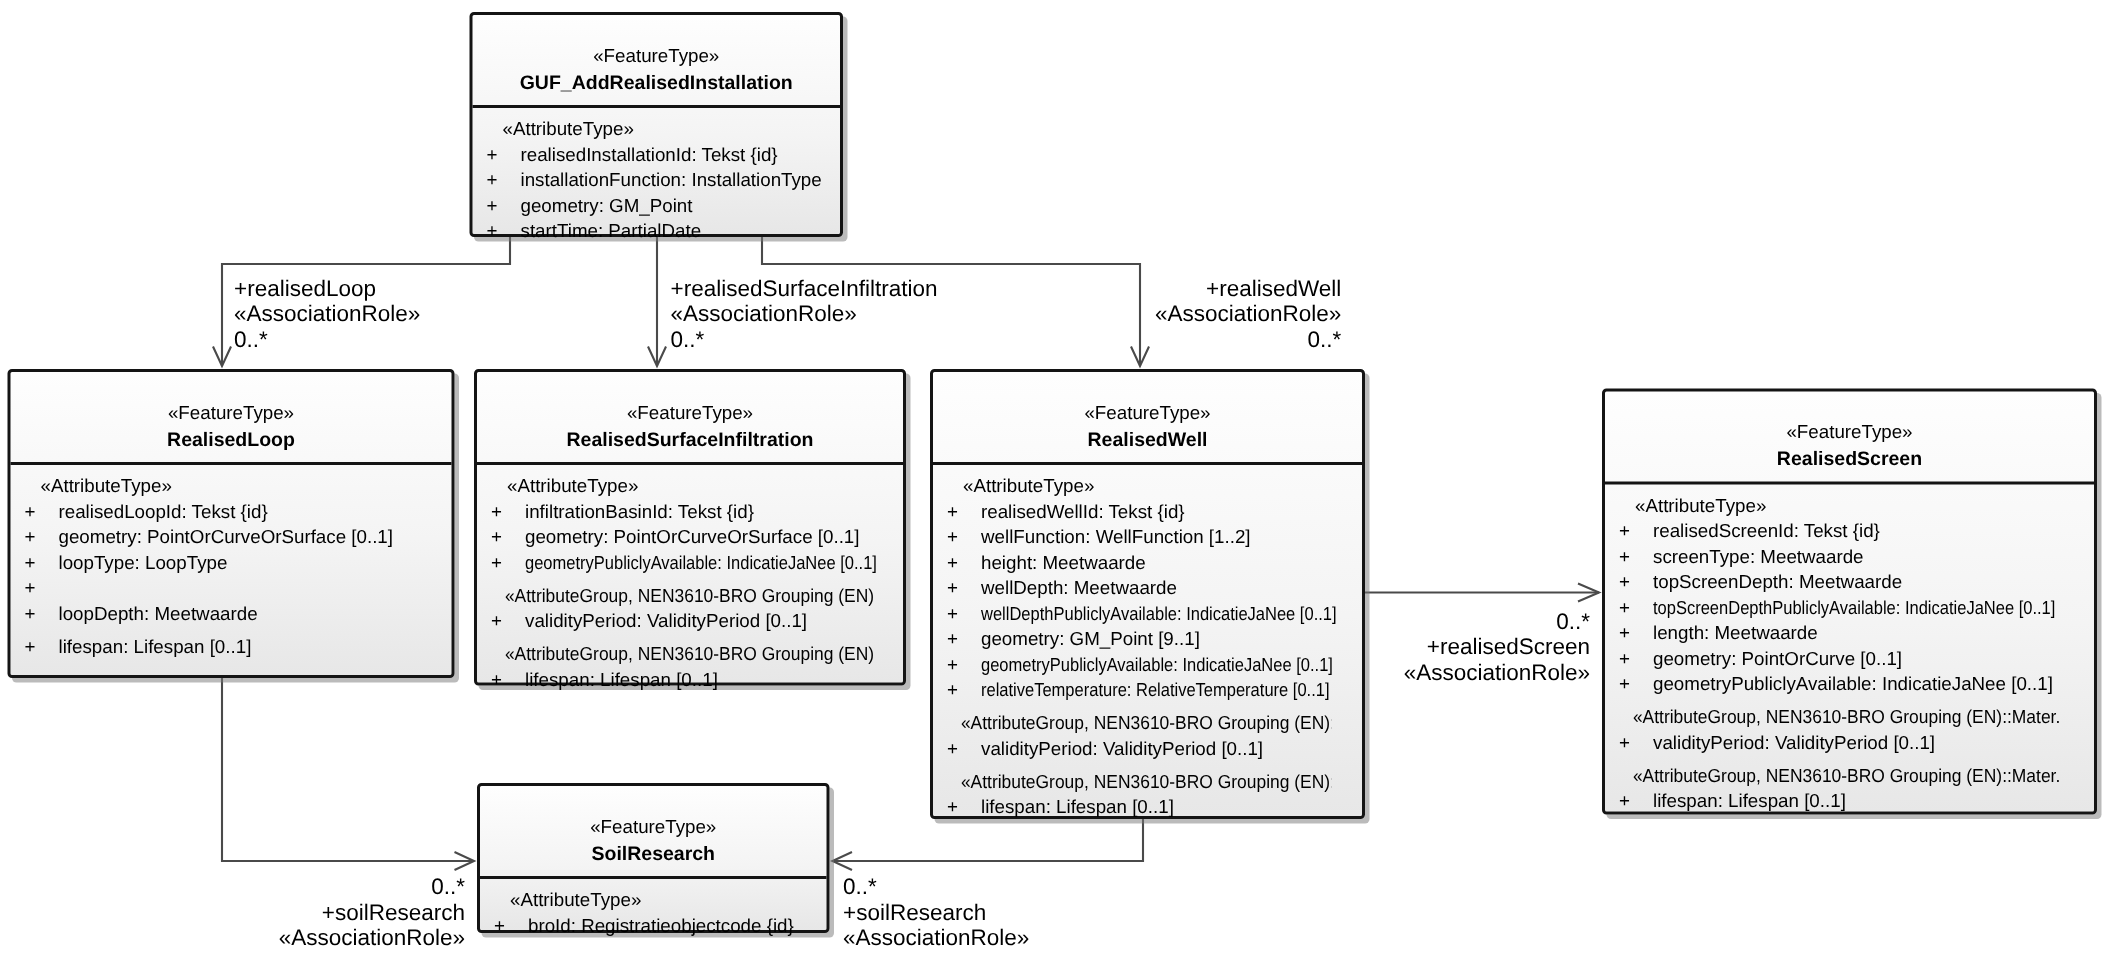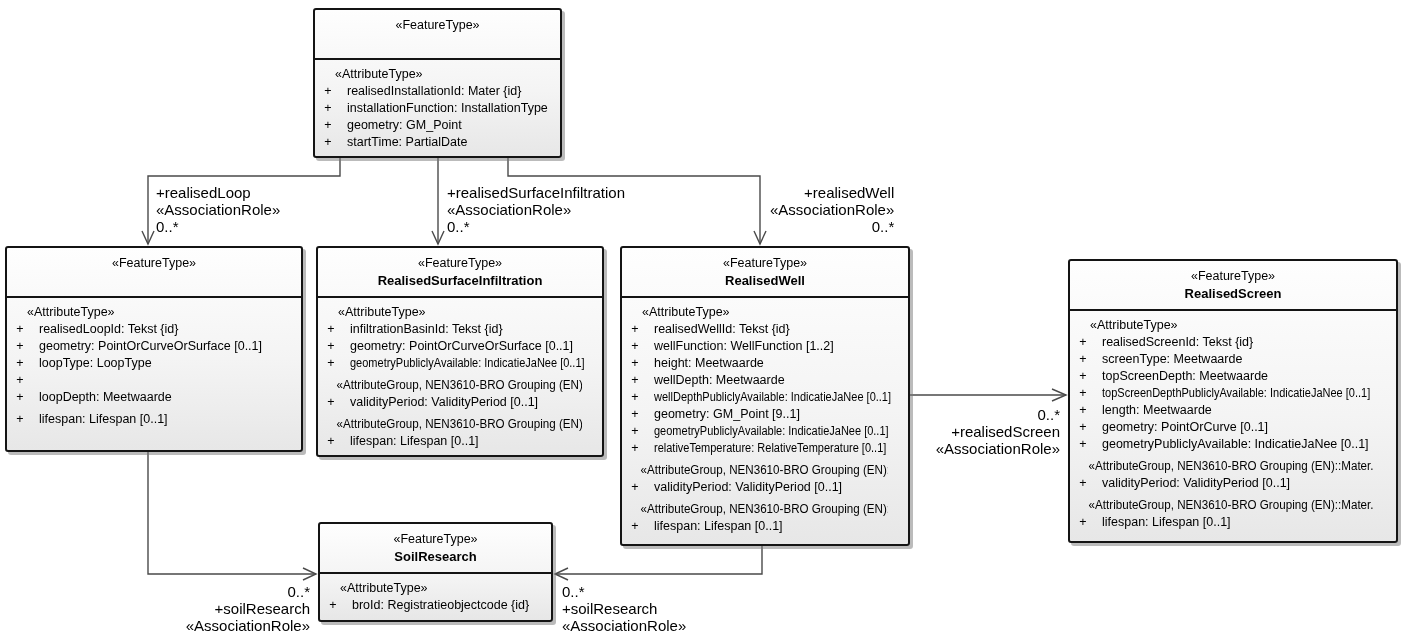--- a/index.html
+++ b/index.html
@@ -9,21 +9,21 @@
   }
   svg.wires { position:absolute; left:0; top:0; width:1406px; height:644px; }
   svg.wires path { stroke:#4a4a4a; stroke-width:1.4; fill:none; }
 
   .uml-class {
     position:absolute; box-sizing:border-box;
     border:2px solid #141414; border-radius:3px;
     background:linear-gradient(180deg,#fefefe 0%,#f4f4f4 55%,#e7e7e7 100%);
     box-shadow:3px 3px 0 rgba(120,120,120,.5);
   }
-  .title { height:41px; padding-top:7px; text-align:center; }
+  .title { height:41px; padding-top:19px; text-align:center; }
   .stereo { font-size:12.5px; line-height:16px; }
   .cls-name { font-size:13px; font-weight:bold; line-height:19px; }
   .cbody { border-top:2px solid #141414; padding-top:6px; }
   .sec-header {
     font-size:12.5px; height:17px; line-height:17px; padding-left:20px;
     white-space:nowrap; overflow:hidden;
   }
   .attr-row { display:flex; font-size:12.5px; height:17px; line-height:17px;
     white-space:nowrap; overflow:hidden; }
   .attr-plus { flex:none; width:14px; margin-left:6px; text-align:center; }
@@ -63,45 +63,47 @@
     <path d="M1052,389 L1066,395 L1052,401"></path>
     <path d="M148,452 L148,574 L316,574"></path>
     <path d="M303,568 L316,574 L303,580"></path>
     <path d="M762,546 L762,574 L555,574"></path>
     <path d="M568,568 L555,574 L568,580"></path>
   </svg>
 
   <div class="uml-class" id="guf">
     <div class="title">
       <div class="stereo">«FeatureType»</div>
-    </div>
-    <div class="cbody">
-      <div class="sec-header">«AttributeType»</div>
-      <div class="attr-row">
-          <span class="attr-plus">+</span>
-          <span class="attr-text">realisedInstallationId: Mater {id}</span>
+      <div class="cls-name">GUF_AddRealisedInstallation</div>
+    </div>
+    <div class="cbody">
+      <div class="sec-header">«AttributeType»</div>
+      <div class="attr-row">
+          <span class="attr-plus">+</span>
+          <span class="attr-text">realisedInstallationId: Tekst {id}</span>
         </div>
       <div class="attr-row">
           <span class="attr-plus">+</span>
           <span class="attr-text">installationFunction: InstallationType</span>
         </div>
       <div class="attr-row">
           <span class="attr-plus">+</span>
           <span class="attr-text">geometry: GM_Point</span>
         </div>
       <div class="attr-row">
           <span class="attr-plus">+</span>
           <span class="attr-text">startTime: PartialDate</span>
         </div>
     </div>
   </div>
 
   <div class="uml-class" id="realised-loop">
     <div class="title">
       <div class="stereo">«FeatureType»</div>
+      <div class="cls-name">RealisedLoop</div>
     </div>
     <div class="cbody">
       <div class="sec-header">«AttributeType»</div>
       <div class="attr-row">
           <span class="attr-plus">+</span>
           <span class="attr-text">realisedLoopId: Tekst {id}</span>
         </div>
       <div class="attr-row">
           <span class="attr-plus">+</span>
           <span class="attr-text">geometry: PointOrCurveOrSurface [0..1]</span>

